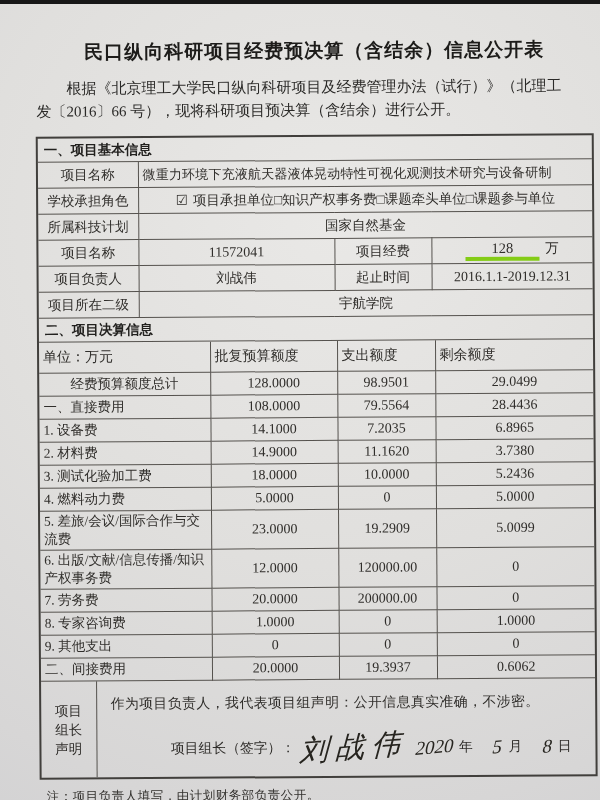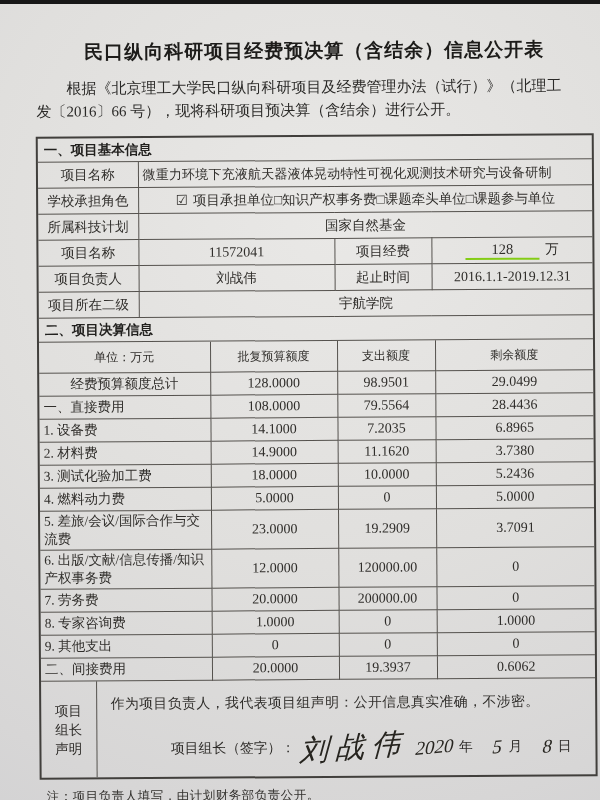--- a/index.html
+++ b/index.html
@@ -35,26 +35,26 @@
   td{border:1px solid #55524e;padding:1px 4px;font-size:13.5px;color:#302e2b;vertical-align:middle;}
   table tr:first-child td{border-top:none;}
   td:first-child{border-left:none;}
   td:last-child{border-right:none;}
   .basic td{height:23px;}
   .lblc{text-align:center;}
   .valc{text-align:center;}
   .valname{font-size:13px;letter-spacing:0.2px;}
   .box{display:inline-block;}
   .box.checked{margin-right:5px;}
-  .uline{display:inline-block;border-bottom:2px solid #84cc16;padding:0 26px;margin-right:6px;
+  .uline{display:inline-block;border-bottom:4px solid #84cc16;padding:0 26px;margin-right:6px;
          font-family:"Liberation Serif",serif;font-size:14.5px;}
   .num{font-family:"Liberation Serif","DejaVu Serif",serif;font-size:14px;text-align:center;}
 
   .budget td{height:20px;}
-  .budget .hdr td{height:28px;text-align:center;font-size:12px;}
+  .budget .hdr td{height:28px;text-align:left;font-size:14px;}
   .budget .name{text-align:left;}
   .budget .c .name{text-align:center;}
 
   .decl td{border-bottom:none;}
   .decl-label{width:55px;text-align:center;font-size:13.5px;padding-top:20px;vertical-align:top;margin-top:12px;}
   .decl-label div{line-height:19px;}
   .decl-body{vertical-align:top;padding:14px 10px 6px 14px;}
   .statement{font-size:13.8px;letter-spacing:0.5px;}
   .sig-line{display:flex;align-items:center;margin-top:14px;height:44px;}
   .sig-label{margin-left:60px;font-size:13.8px;}
@@ -175,21 +175,21 @@
         <tr>
           <td class="name">4. 燃料动力费</td>
           <td class="num">5.0000</td>
           <td class="num">0</td>
           <td class="num">5.0000</td>
         </tr>
         <tr>
           <td class="name">5. 差旅/会议/国际合作与交流费</td>
           <td class="num">23.0000</td>
           <td class="num">19.2909</td>
-          <td class="num">3.7091</td>
+          <td class="num">5.0099</td>
         </tr>
         <tr>
           <td class="name">6. 出版/文献/信息传播/知识产权事务费</td>
           <td class="num">12.0000</td>
           <td class="num">120000.00</td>
           <td class="num">0</td>
         </tr>
         <tr>
           <td class="name">7. 劳务费</td>
           <td class="num">20.0000</td>

